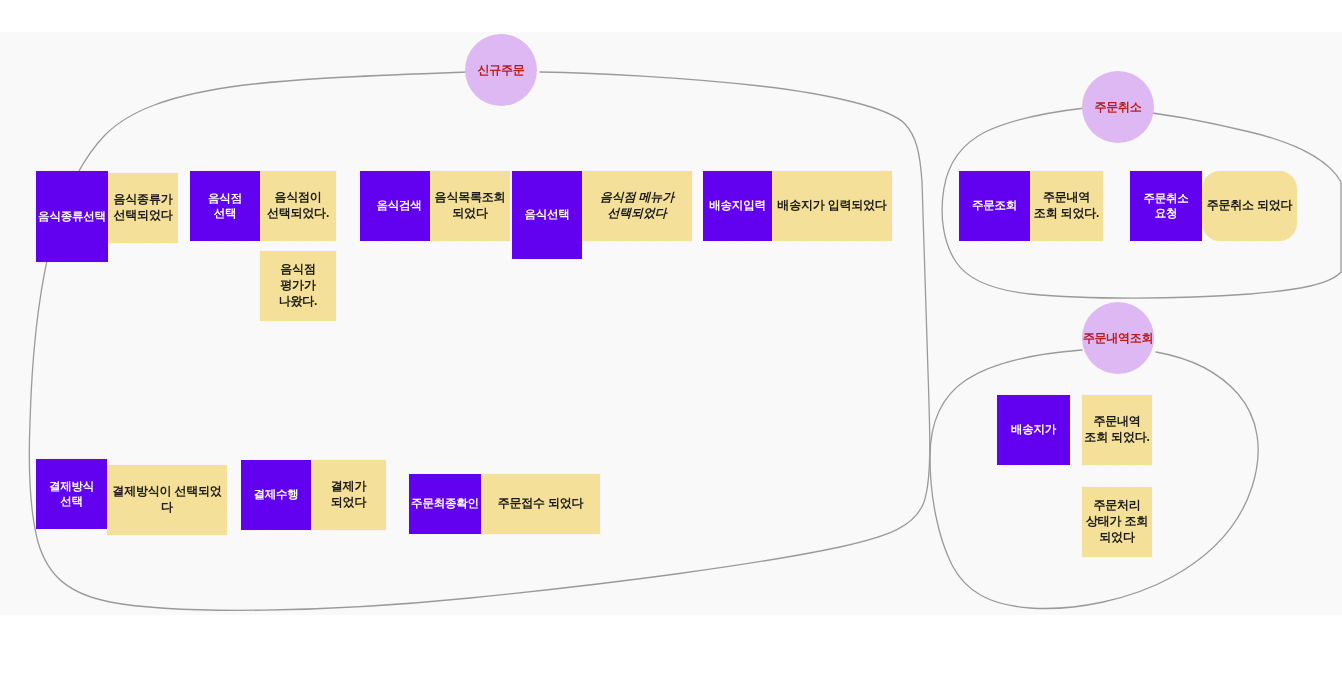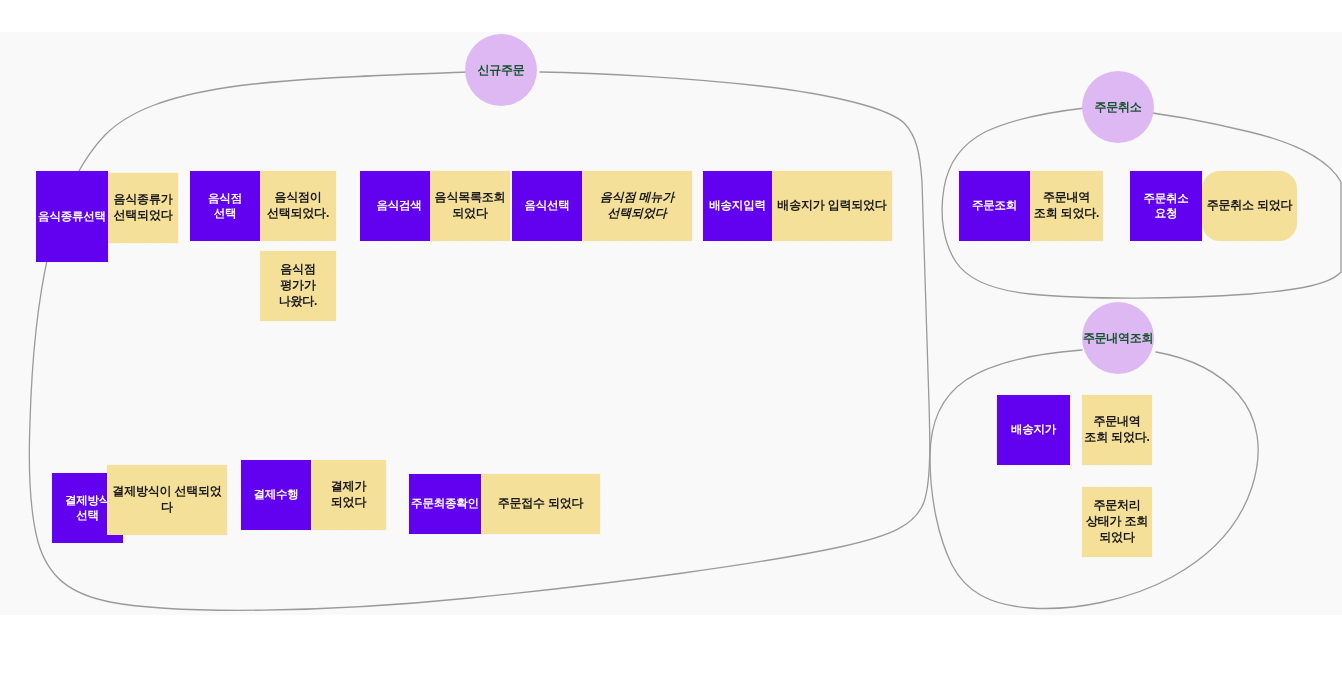--- a/index.html
+++ b/index.html
@@ -72,21 +72,21 @@
 
   
   .bubble {
     position: absolute;
     border-radius: 50%;
     background: #ddb8f2;
     display: flex;
     align-items: center;
     justify-content: center;
     text-align: center;
-    color: #14532d;
+    color: #b91c1c;
     font-size: 12px;
     font-weight: 700;
     letter-spacing: -0.3px;
     z-index: 5;
   }
 </style>
 </head>
 <body>
 
 <div id="board">
@@ -106,26 +106,26 @@
         <div class="card command" style="left: 190px; top: 139px; width: 70px; height: 70px;">음식점
 선택</div>
         <div class="card event" style="left: 260px; top: 139px; width: 76px; height: 70px;">음식점이
 선택되었다.</div>
         <div class="card event" style="left: 260px; top: 219px; width: 76px; height: 70px;">음식점
 평가가
 나왔다.</div>
         <div class="card command" style="left: 360px; top: 139px; width: 78px; height: 70px;">음식검색</div>
         <div class="card event" style="left: 430px; top: 139px; width: 80px; height: 70px;">음식목록조회
 되었다</div>
-        <div class="card command" style="left: 512px; top: 139px; width: 70px; height: 70px;">음식선택</div>
+        <div class="card command" style="left: 512px; top: 139px; width: 70px; height: 88px;">음식선택</div>
         <div class="card event" style="left: 582px; top: 139px; width: 110px; height: 70px; font-style: italic;">음식점 메뉴가
 선택되었다</div>
         <div class="card command" style="left: 703px; top: 139px; width: 69px; height: 70px;">배송지입력</div>
         <div class="card event" style="left: 772px; top: 139px; width: 120px; height: 70px;">배송지가 입력되었다</div>
-        <div class="card command" style="left: 36px; top: 441px; width: 71px; height: 70px; margin-left: 16px;">결제방식
+        <div class="card command" style="left: 36px; top: 427px; width: 71px; height: 70px;">결제방식
 선택</div>
         <div class="card event" style="left: 107px; top: 433px; width: 120px; height: 70px;">결제방식이 선택되었다</div>
         <div class="card command" style="left: 241px; top: 428px; width: 70px; height: 70px;">결제수행</div>
         <div class="card event" style="left: 311px; top: 428px; width: 75px; height: 70px;">결제가
 되었다</div>
         <div class="card command" style="left: 409px; top: 442px; width: 72px; height: 60px;">주문최종확인</div>
         <div class="card event" style="left: 481px; top: 442px; width: 119px; height: 60px;">주문접수 되었다</div>
         <div class="card command" style="left: 959px; top: 139px; width: 71px; height: 70px;">주문조회</div>
         <div class="card event" style="left: 1030px; top: 139px; width: 73px; height: 70px;">주문내역
 조회 되었다.</div>

